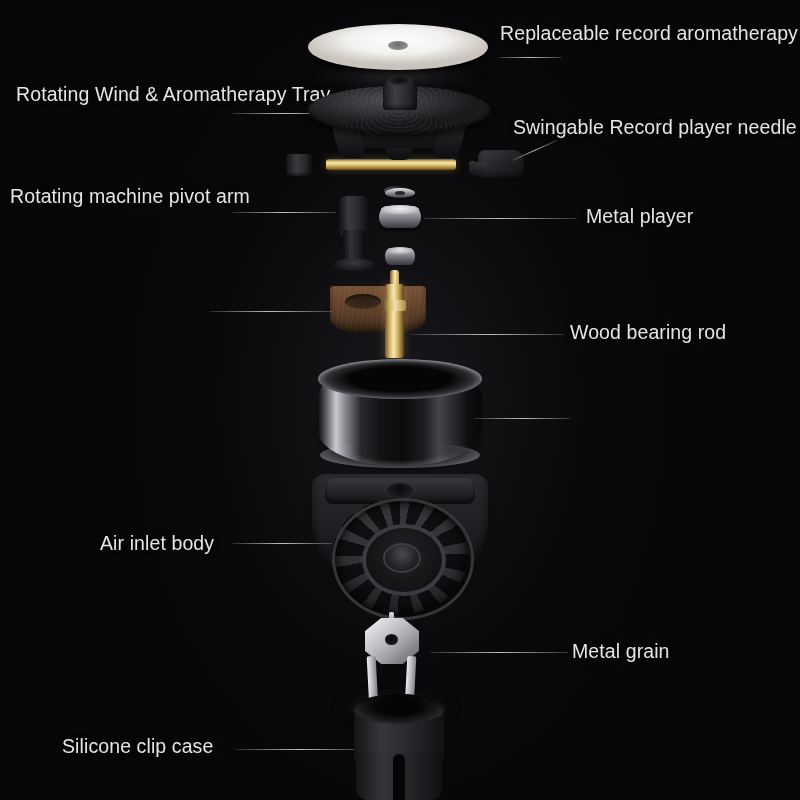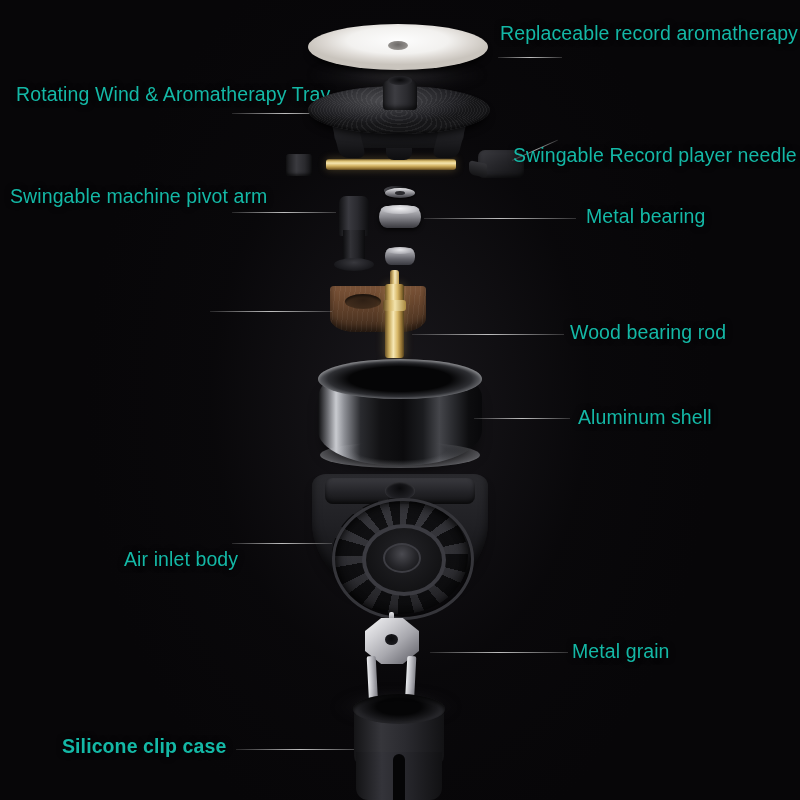--- a/index.html
+++ b/index.html
@@ -20,21 +20,21 @@
     position: absolute;
     inset: 0;
     background:
       radial-gradient(ellipse 420px 620px at 400px 400px, rgba(40,38,44,0.55) 0%, rgba(14,13,16,0.25) 45%, rgba(0,0,0,0) 75%);
     pointer-events: none;
   }
 
   
   .label {
     position: absolute;
-    color: #14b8a6;
+    color: #e5e5e5;
     font-size: 19.5px;
     letter-spacing: 0.1px;
     white-space: nowrap;
     text-shadow: 0 0 6px rgba(0,0,0,0.9);
   }
   .leader {
     position: absolute;
     height: 1px;
     background: linear-gradient(to right, rgba(215,215,215,0.15), rgba(222,222,222,0.85), rgba(215,215,215,0.2));
     pointer-events: none;
@@ -389,37 +389,36 @@
   <div class="part case-legs" style="left:356px; top:752px; z-index:2;"></div>
   <div class="part case-notch" style="left:393px; top:754px; z-index:4;"></div>
 
   <div class="leader" style="left:498px; top:57px; width:64px;"></div>
   <div class="label" style="left:500px; top:22px;">Replaceable record aromatherapy</div>
 
   <div class="leader" style="left:232px; top:113px; width:106px;"></div>
   <div class="label" style="left:16px; top:83px;">Rotating Wind &amp; Aromatherapy Tray</div>
 
   <div class="leader" style="left:512px; top:160px; width:50px; transform:rotate(-24deg); transform-origin:left center;"></div>
-  <div class="label" style="left:513px; top:144px;text-align:center;">Swingable Record player needle</div>
+  <div class="label" style="left:513px; top:116px;text-align:center;">Swingable Record player needle</div>
 
   <div class="leader" style="left:232px; top:212px; width:104px;"></div>
-  <div class="label" style="left:10px; top:185px;">Swingable machine pivot arm</div>
+  <div class="label" style="left:10px; top:185px;">Rotating machine pivot arm</div>
 
   <div class="leader" style="left:424px; top:218px; width:152px;"></div>
-  <div class="label" style="left:586px; top:205px;">Metal bearing</div>
+  <div class="label" style="left:586px; top:205px;">Metal player</div>
 
   <div class="leader" style="left:210px; top:311px; width:122px;"></div>
 
   <div class="leader" style="left:412px; top:334px; width:152px;"></div>
   <div class="label" style="left:570px; top:321px;">Wood bearing rod</div>
 
   <div class="leader" style="left:474px; top:418px; width:96px;"></div>
-  <div class="label" style="left:578px; top:406px;">Aluminum shell</div>
 
   <div class="leader" style="left:232px; top:543px; width:100px;"></div>
-  <div class="label" style="left:124px; top:532px;margin-top:16px;">Air inlet body</div>
+  <div class="label" style="left:100px; top:532px;">Air inlet body</div>
 
   <div class="leader" style="left:430px; top:652px; width:138px;"></div>
   <div class="label" style="left:572px; top:640px;">Metal grain</div>
 
   <div class="leader" style="left:236px; top:749px; width:128px;"></div>
-  <div class="label" style="left:62px; top:735px;font-weight:bold;">Silicone clip case</div>
+  <div class="label" style="left:62px; top:735px;">Silicone clip case</div>
 </div>
 
 </body></html>

